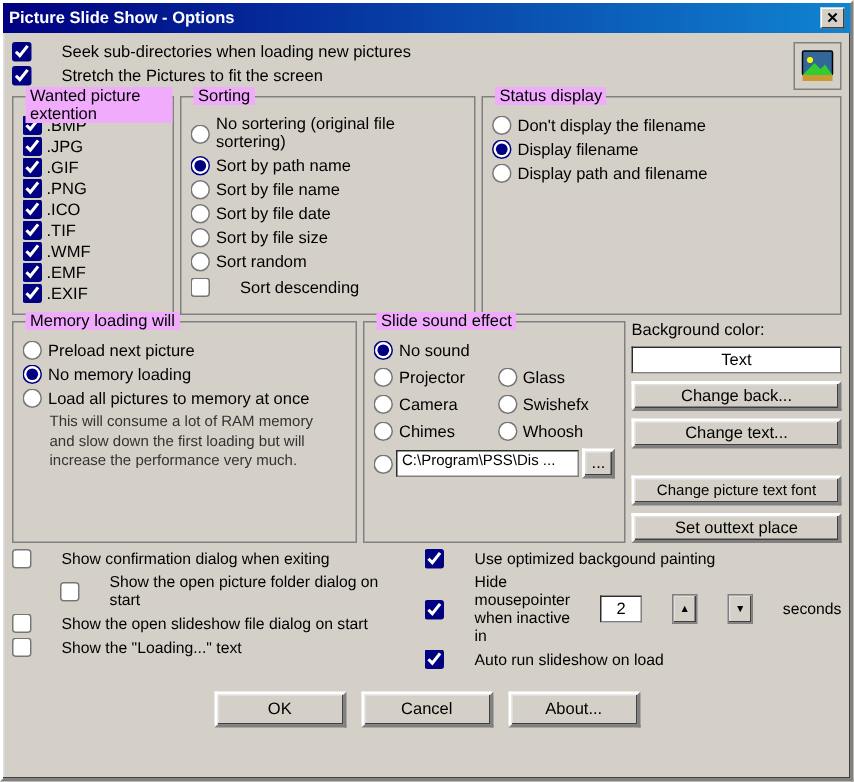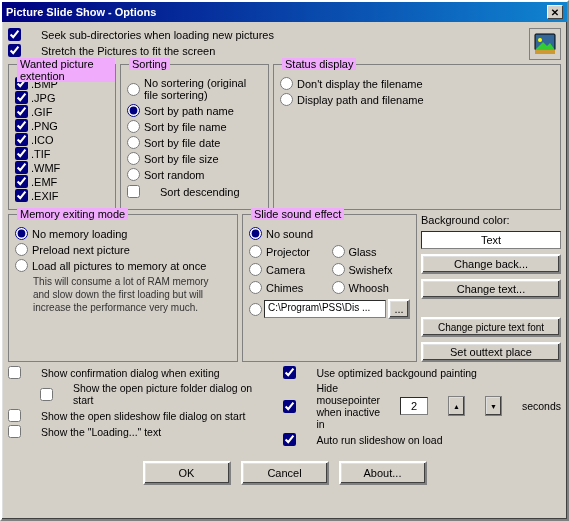--- a/index.html
+++ b/index.html
@@ -79,21 +79,21 @@
       top: -7px;
       left: 8px;
       background: #f0abfc;
       padding: 0 3px;
       font-size: 11px;
     }
     .extensions-box {
       width: 108px;
     }
     .sorting-box {
-      width: 149px;
+      width: 197px;
     }
     .status-box {
       flex: 1;
     }
     .ext-item {
       display: flex;
       align-items: center;
       gap: 3px;
       margin-bottom: 1px;
     }
@@ -344,39 +344,43 @@
       </div>
 
       <div class="group-box status-box">
         <span class="group-title">Status display</span>
         <div id="status-list">
             <div class="radio-item">
               <input type="radio" name="status" style="">
               <label>Don't display the filename</label>
             </div>
             <div class="radio-item">
+              <input type="radio" name="status" checked="" style="">
+              <label>Display filename</label>
+            </div>
+            <div class="radio-item">
               <input type="radio" name="status" style="">
               <label>Display path and filename</label>
             </div>
           </div>
       </div>
     </div>
 
     <div class="second-row">
 
       <div class="group-box memory-box">
-        <span class="group-title">Memory exiting mode</span>
+        <span class="group-title">Memory loading will</span>
         <div id="memory-list">
+            <div class="radio-item">
+              <input type="radio" name="memory" style="">
+              <label>Preload next picture</label>
+            </div>
             <div class="radio-item">
               <input type="radio" name="memory" checked="" style="">
               <label>No memory loading</label>
-            </div>
-            <div class="radio-item">
-              <input type="radio" name="memory" style="">
-              <label>Preload next picture</label>
             </div>
             <div class="radio-item">
               <input type="radio" name="memory" style="">
               <label>Load all pictures to memory at once</label>
             </div>
             <div class="memory-note" style="white-space: pre-line;">This will consume a lot of RAM memory
 and slow down the first loading but will
 increase the performance very much.</div>
           </div>
       </div>

